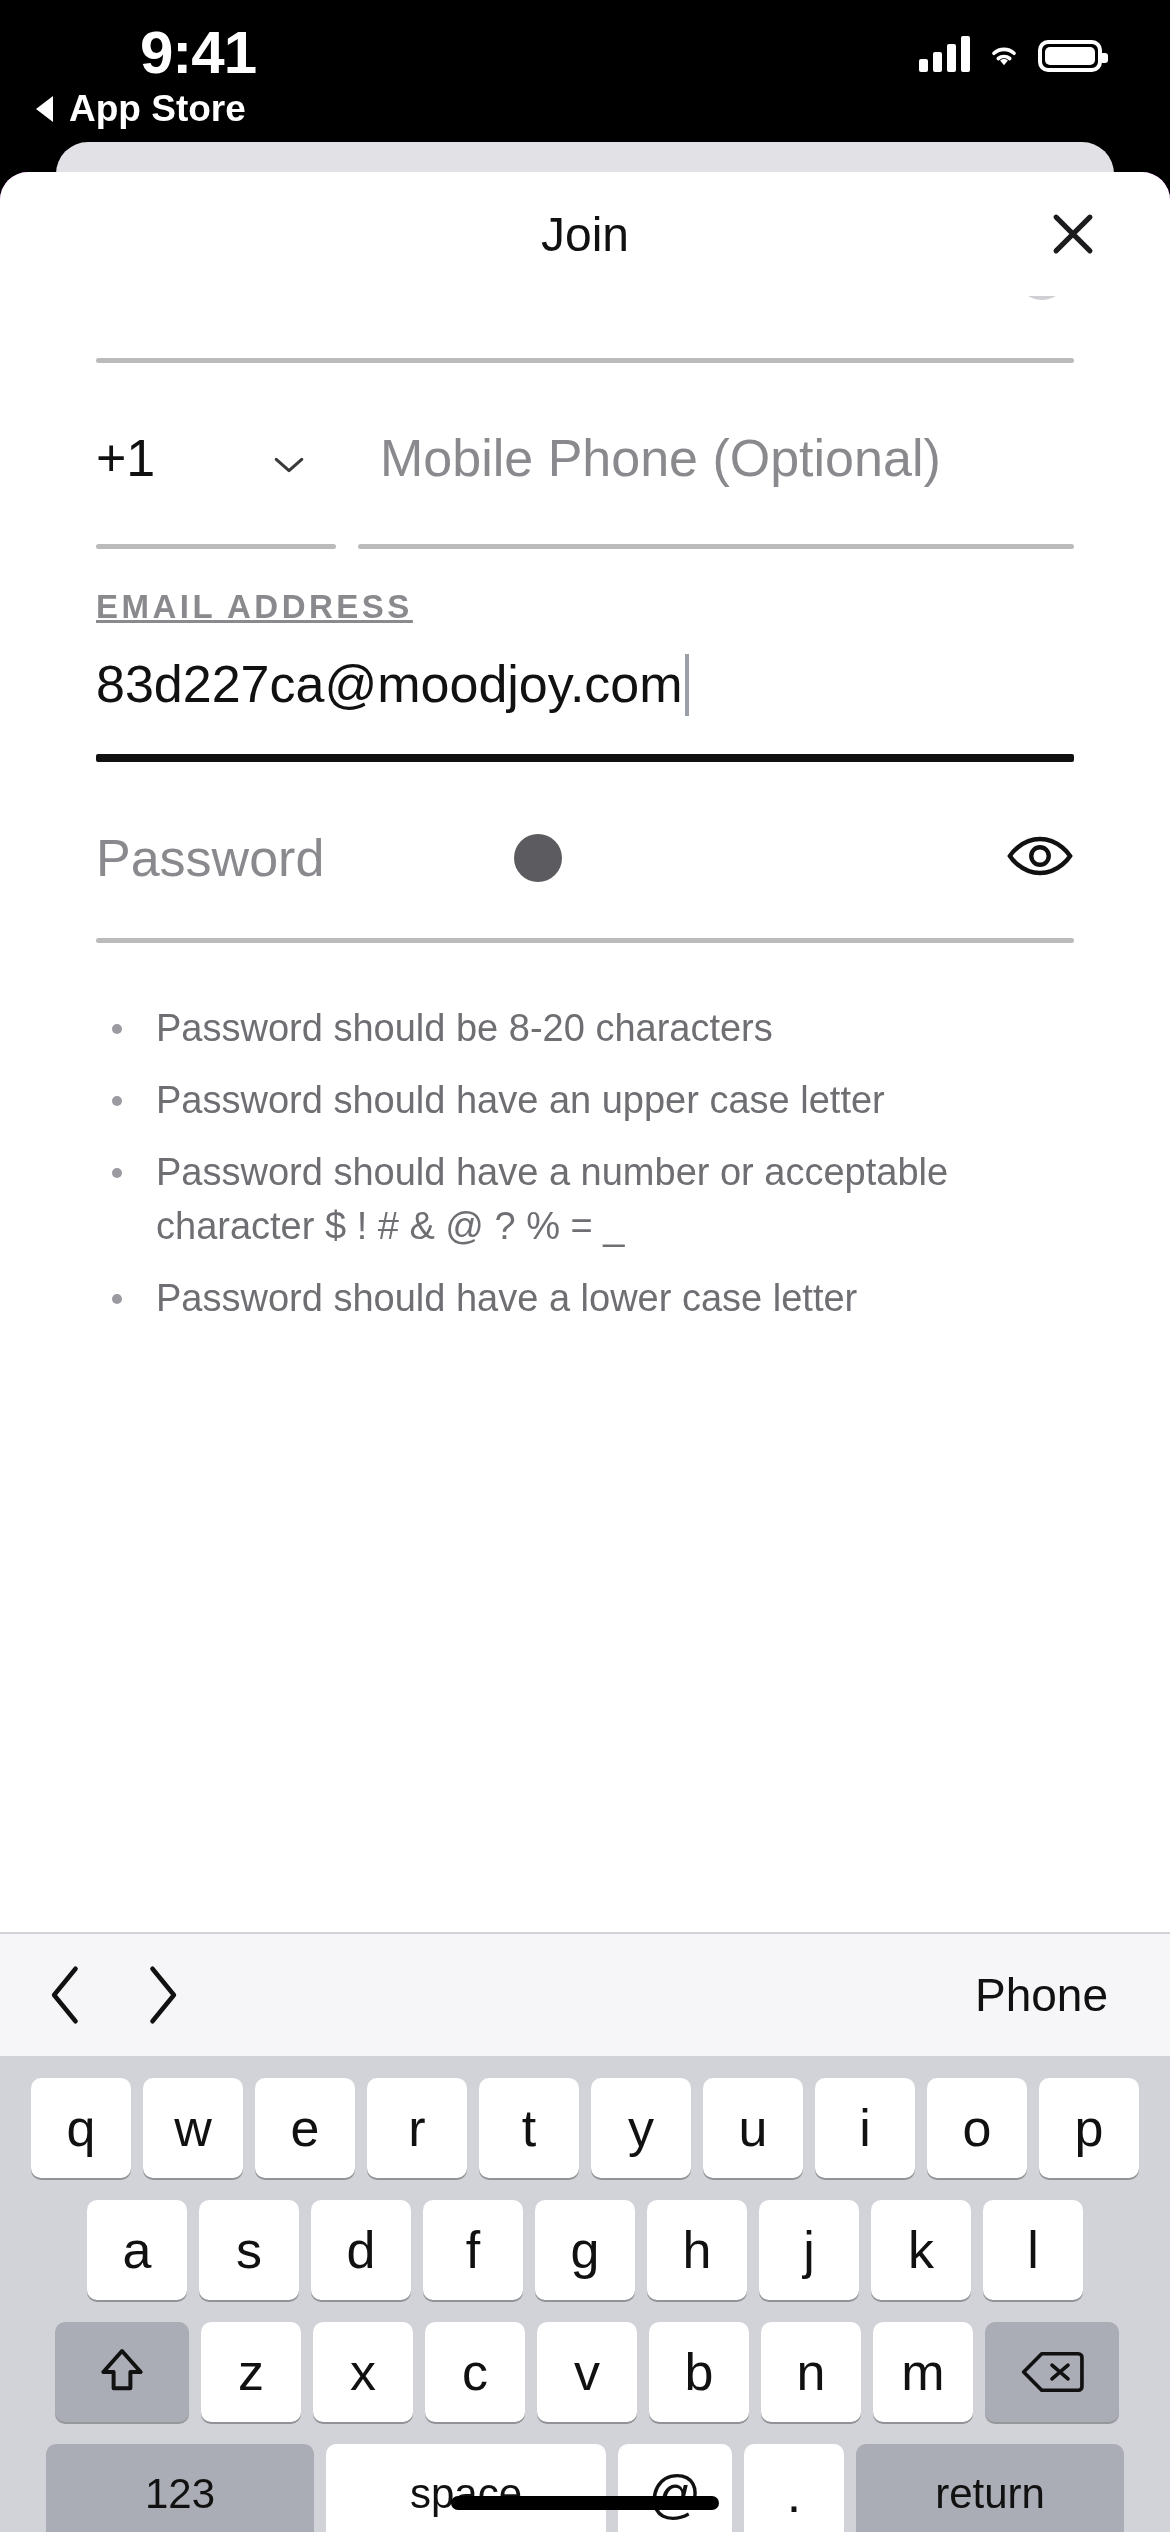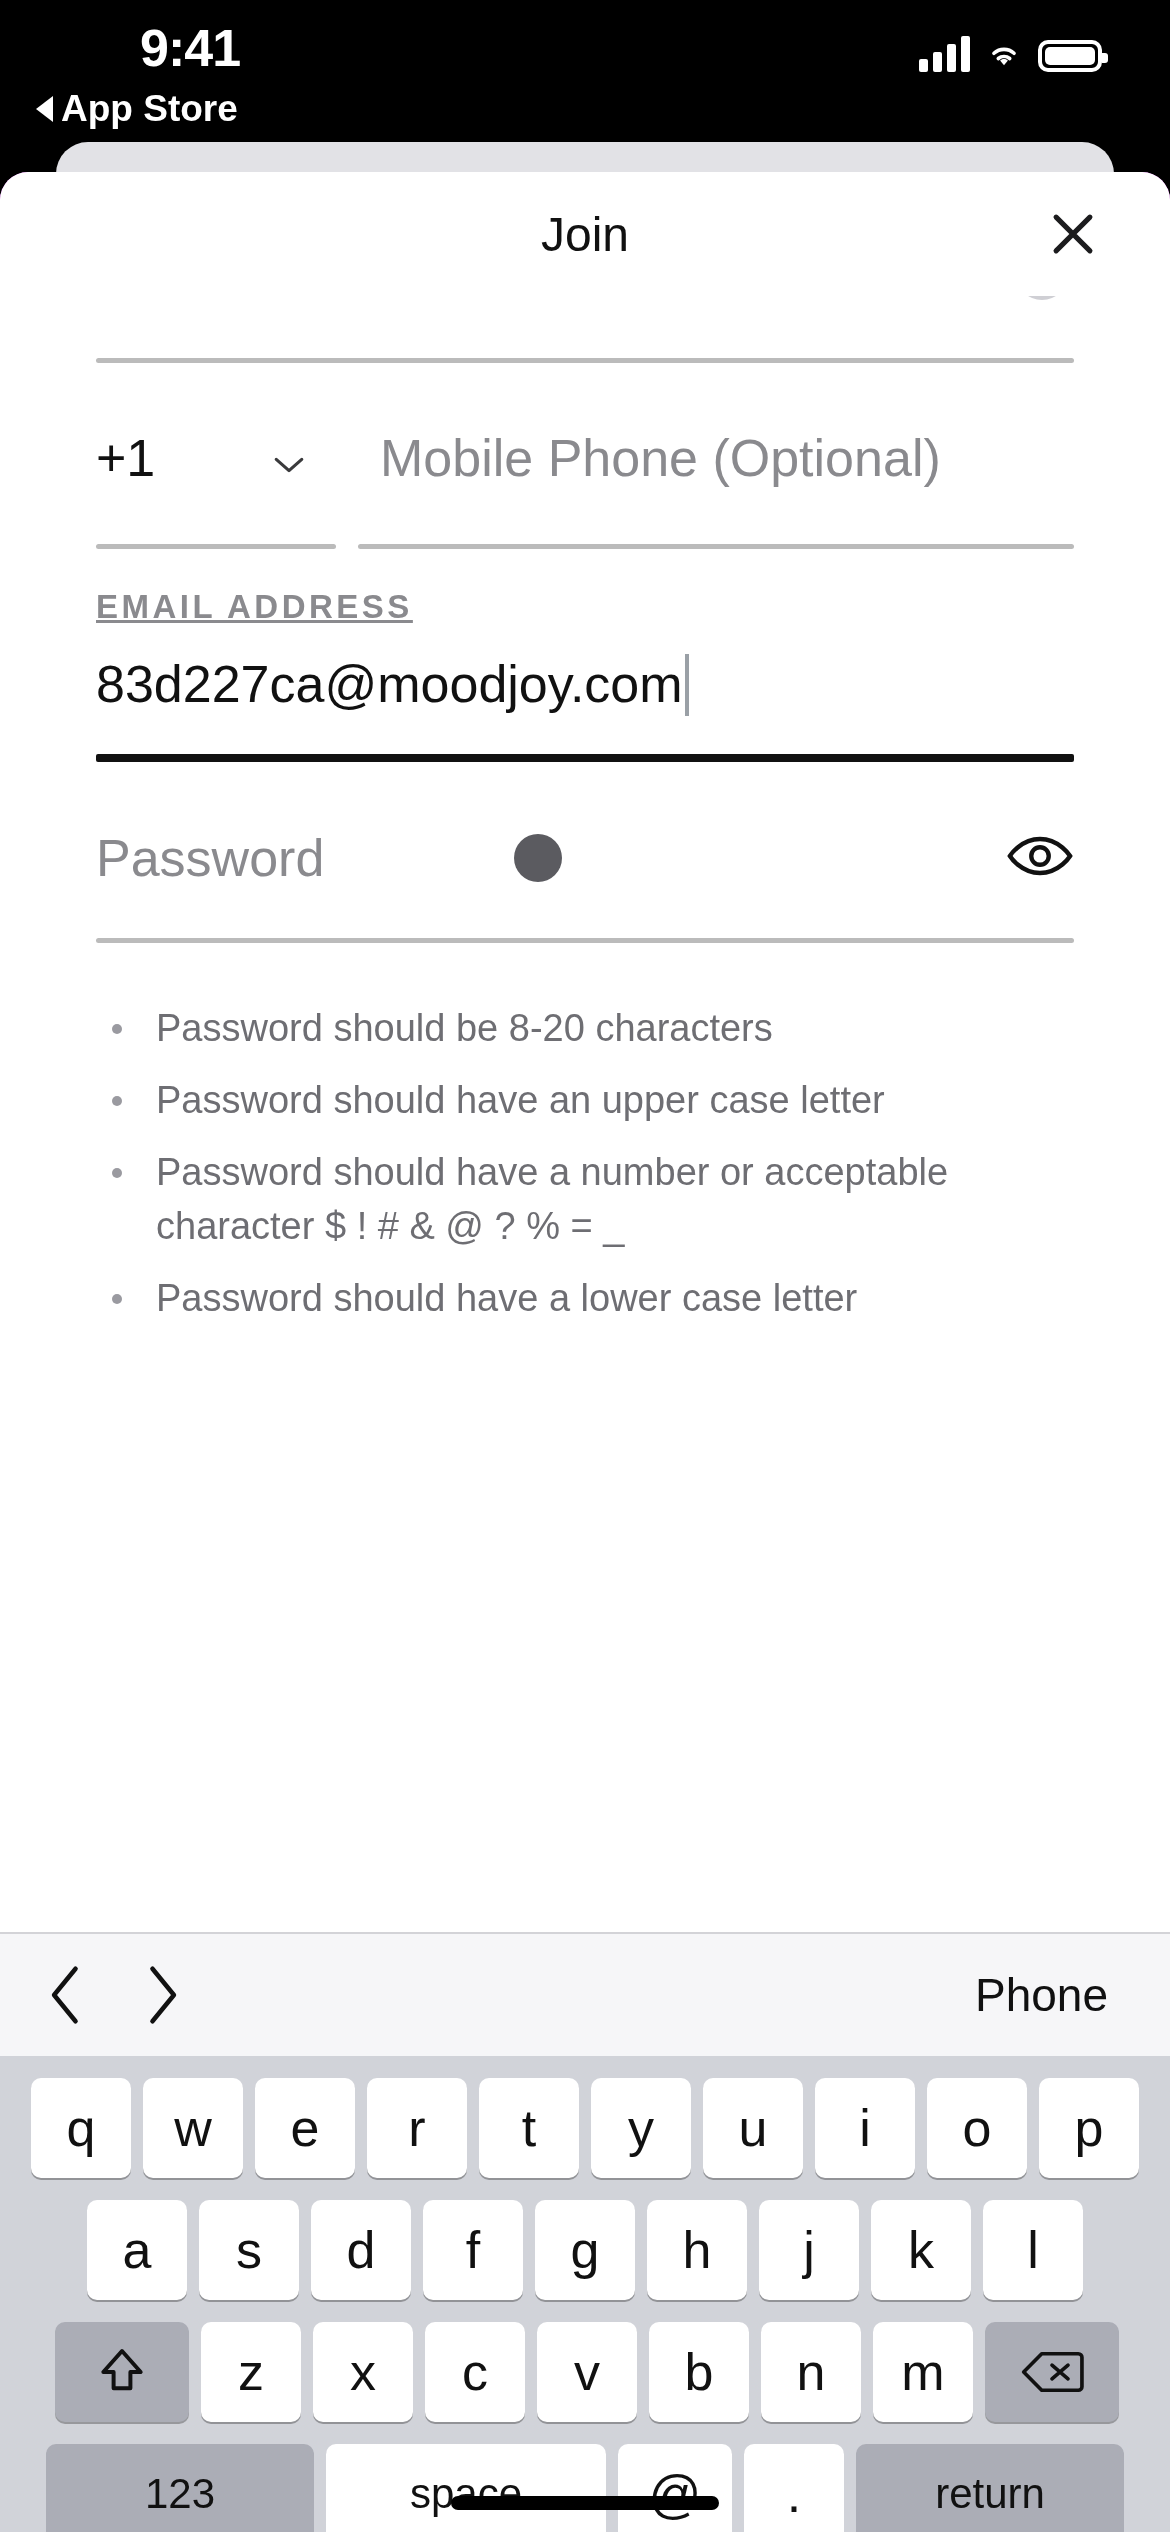--- a/index.html
+++ b/index.html
@@ -16,21 +16,21 @@
     overflow: hidden;
   }
 
   
   .statusbar {
     position: absolute; top: 0; left: 0; right: 0; height: 152px;
     color: #fff;
   }
   .sb-time {
     position: absolute; left: 140px; top: 18px;
-    font-size: 52px; font-weight: 700; letter-spacing: -1px;
+    font-size: 60px; font-weight: 700; letter-spacing: -1px;
   }
   .sb-right {
     position: absolute; right: 68px; top: 36px;
     display: flex; align-items: flex-end; gap: 14px;
   }
   .sig { display: flex; align-items: flex-end; gap: 5px; height: 36px; }
   .sig i { display:block; width: 9px; background: #fff; border-radius: 2px; }
   .sig i:nth-child(1){ height: 13px; }
   .sig i:nth-child(2){ height: 20px; }
   .sig i:nth-child(3){ height: 28px; }
@@ -40,21 +40,21 @@
     width: 64px; height: 32px; border: 4px solid #fff; border-radius: 10px;
     position: relative;
   }
   .batt::after {
     content:""; position:absolute; right:-10px; top: 9px;
     width: 6px; height: 10px; background:#fff; border-radius: 0 3px 3px 0;
   }
   .batt i { position:absolute; inset: 3px; background:#fff; border-radius: 5px; }
   .sb-back {
     position: absolute; left: 36px; top: 88px;
-    display:flex; align-items:center; gap: 8px;
+    display:flex; align-items:center; gap: 16px;
     font-size: 37px; font-weight: 600; color:#fff;justify-content:flex-end;
   }
   .sb-back .tri {
     width: 0; height: 0;
     border-top: 13px solid transparent;
     border-bottom: 13px solid transparent;
     border-right: 17px solid #fff;
   }
 
   

